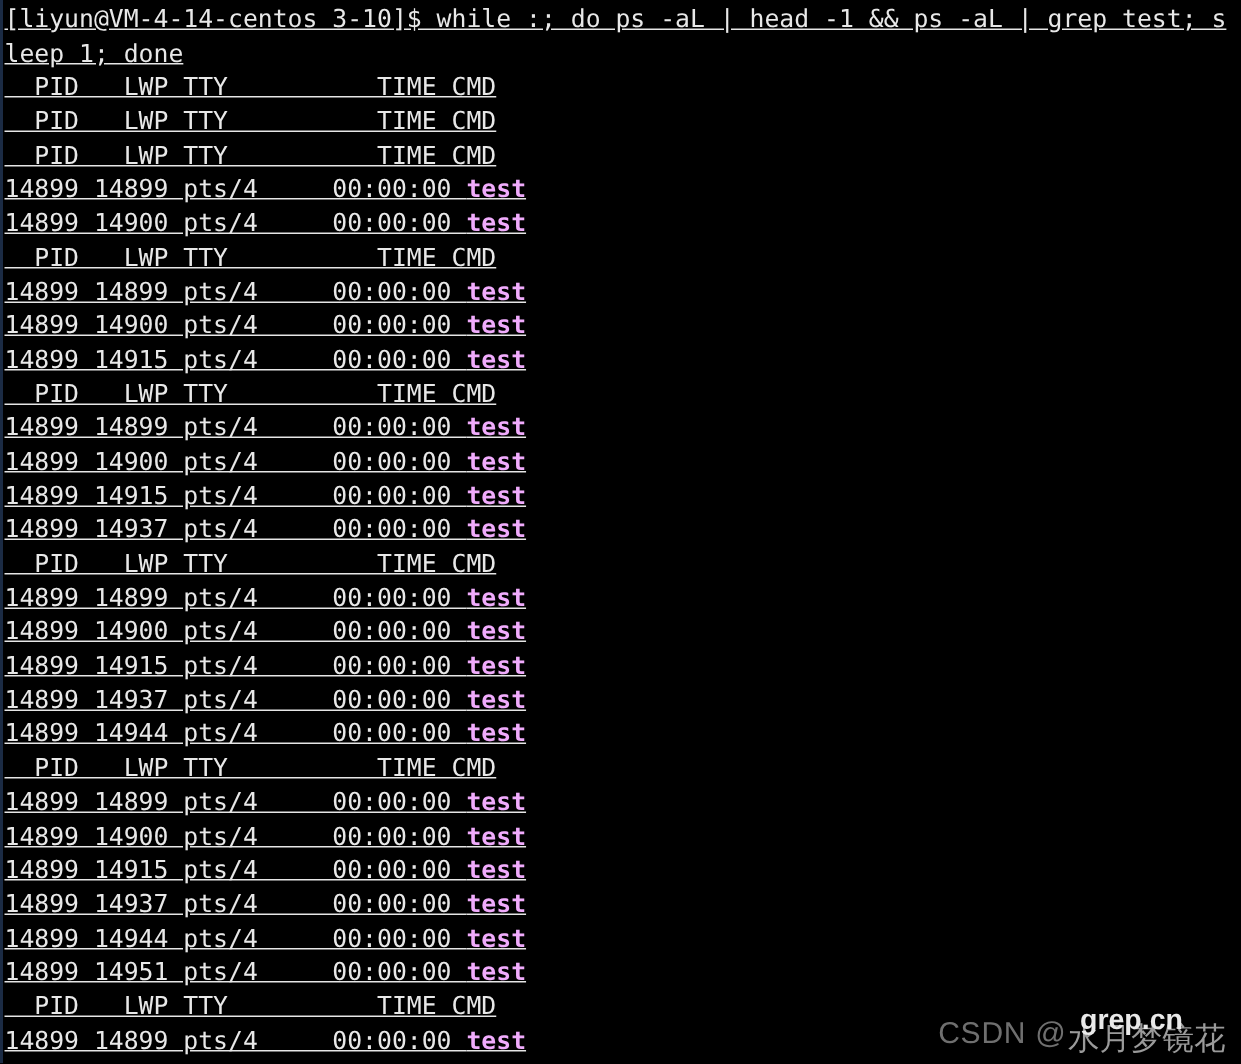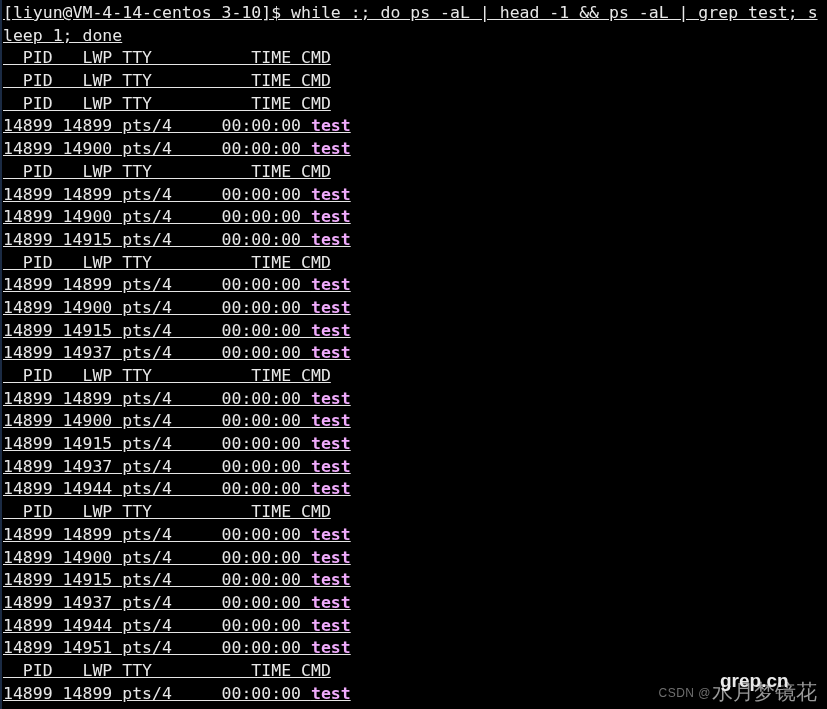--- a/index.html
+++ b/index.html
@@ -52,21 +52,21 @@
     position: absolute;
     right: 10px;
     bottom: 6px;
     display: flex;
     align-items: flex-end;
     pointer-events: none;
     user-select: none;
   }
   #wm-csdn {
     font-family: "Liberation Sans", sans-serif;
-    font-size: 12px;
+    font-size: 20px;
     color: #6f6f6f;
     letter-spacing: 0.5px;
     margin-right: 1px;
     line-height: 1;
     padding-bottom: 4px;
     text-align: right;
   }
   #wm-name {
     font-family: "DejaVu Sans", sans-serif;
     font-size: 21px;

